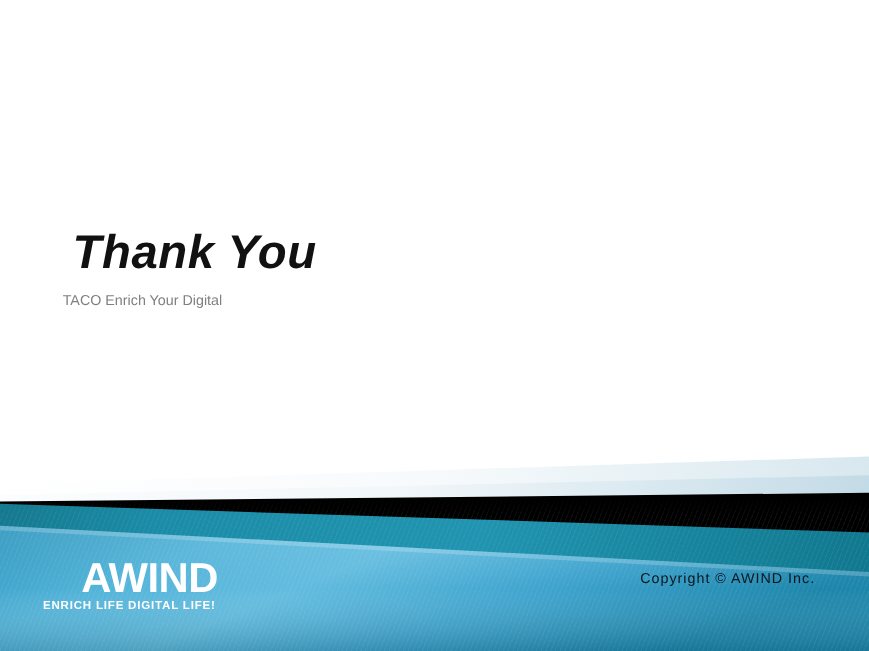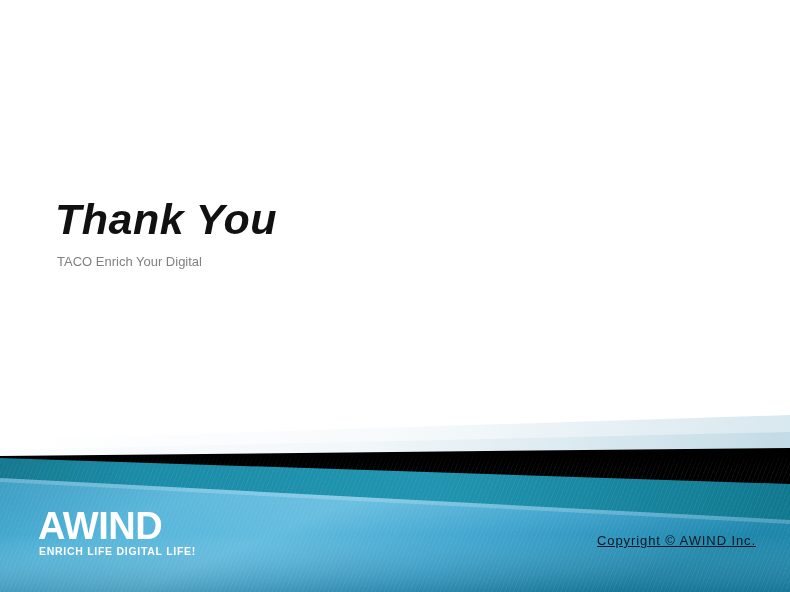--- a/index.html
+++ b/index.html
@@ -26,21 +26,21 @@
     top: 198px;
     width: 600px;
   }
   .slide-title {
     font-size: 43px;
     font-weight: bold;
     font-style: italic;
     color: #111111;
     letter-spacing: 0.5px;
     line-height: 1.0;
-    margin: 0;
+    margin: 11px;
     white-space: nowrap;
   }
   .slide-subtitle {
     font-size: 13px;
     font-weight: normal;
     color: #808080;
     margin: 14px 0 0 2px;
     line-height: 1.0;
     white-space: nowrap;
   }
@@ -88,20 +88,21 @@
   }
   .brand-wordmark {
     display: block;
     font-size: 38px;
     font-weight: bold;
     color: #ffffff;
     letter-spacing: -0.5px;
     line-height: 0.95;
     margin: 0;
     white-space: nowrap;
+    text-align: right;
   }
   .brand-tagline {
     display: block;
     font-size: 10.5px;
     font-weight: bold;
     color: #ffffff;
     letter-spacing: 0.72px;
     line-height: 1;
     margin: 1px 0 0 1px;
     white-space: nowrap;
@@ -109,22 +110,21 @@
 
   
   .copyright {
     position: absolute;
     right: 34px;
     bottom: 44px;
     font-size: 13px;
     color: #0d1620;
     letter-spacing: 0.9px;
     white-space: nowrap;
-    margin: 0;
-    text-decoration: underline;
+    margin: 15px;
   }
 </style>
 </head>
 <body>
 
 <div id="slide">
 
   <div class="title-block">
     <h1 class="slide-title">Thank You</h1>
     <p class="slide-subtitle">TACO Enrich Your Digital</p>

